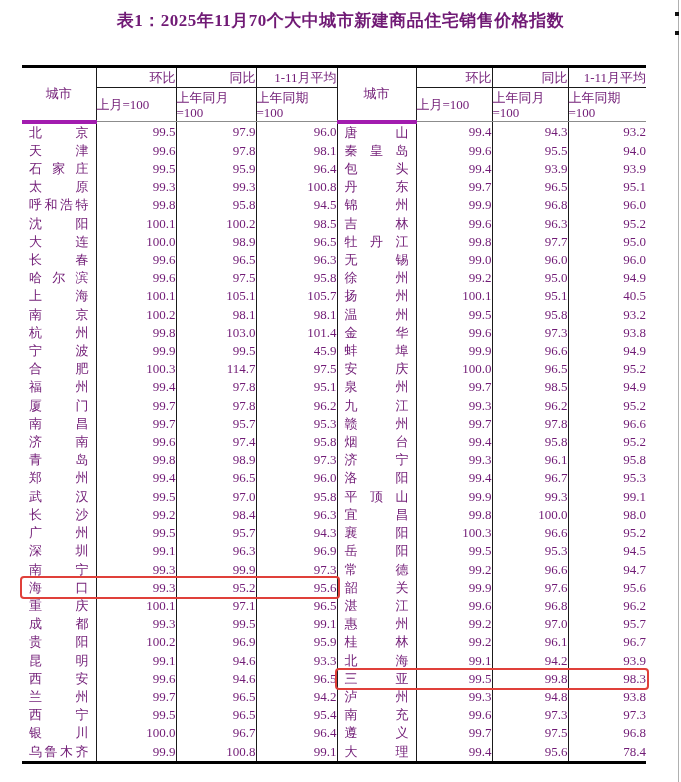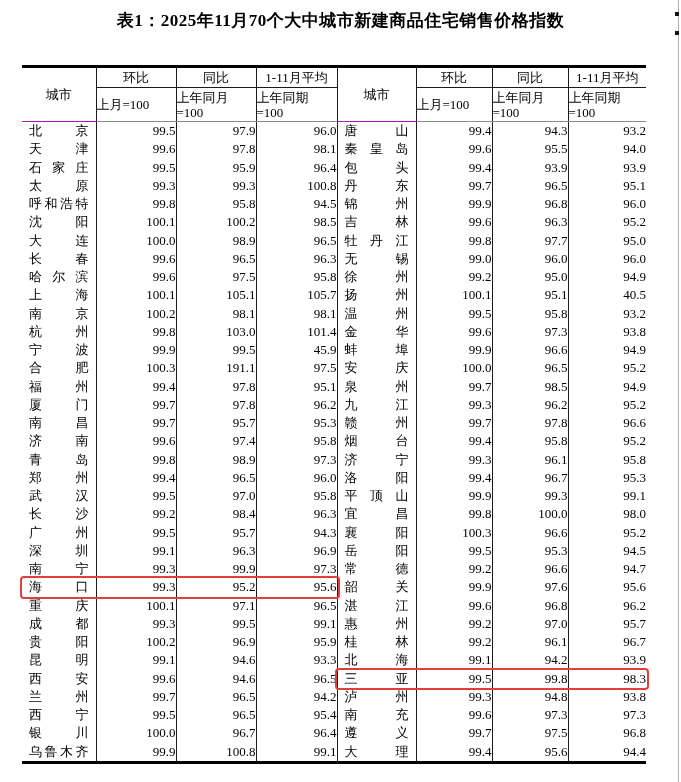--- a/index.html
+++ b/index.html
@@ -1,42 +1,42 @@
 <!DOCTYPE html>
 <html><head>
 <meta charset="utf-8">
 <style>
   html,body { margin:0; padding:0; background:#fff; }
   .page {
     position:relative; width:681px; height:782px; background:#ffffff;
     overflow:hidden;
     font-family:"Liberation Serif","DejaVu Serif",serif;
-    color:#000000;
+    color:#701a75;
   }
   .title {
     position:absolute; top:9px; left:0; right:0;
     text-align:center; font-weight:bold; font-size:17px;
     letter-spacing:0.5px;
   }
   table.idx {
     position:absolute; left:22px; top:65px; width:624px; height:699px;
     border-collapse:collapse; table-layout:fixed;
     border-top:3px solid #000; border-bottom:3px solid #000;
     font-size:13px;
   }
   table.idx th, table.idx td {
     border-right:1px solid #1a1a1a;
     font-weight:normal; padding:0; vertical-align:middle;
   }
   table.idx tr > *:last-child { border-right:none; }
   thead tr.grprow { height:21px; }
   thead tr.subrow { height:34px; }
-  th.grp { text-align:center; border-bottom:1px solid #1a1a1a; }
+  th.grp { text-align:right; border-bottom:1px solid #1a1a1a; }
   th.sub { text-align:left; white-space:pre-line; line-height:15px; border-bottom:1px solid #8c8c8c; }
-  th.city-h { text-align:center; border-bottom:1px solid #a21caf; }
+  th.city-h { text-align:center; border-bottom:4px solid #a21caf; }
   td.num { text-align:right; padding-right:8px; }
   td.city .cjust { display:flex; justify-content:space-between; padding:0 7px; }
   .hl {
     position:absolute; border:2px solid #e0403a; border-radius:4px;
     box-sizing:border-box; pointer-events:none; background:transparent;
   }
   .scroll-edge {
     position:absolute; left:678px; top:0; width:1px; height:782px;
     background:#b0b0b0;
   }
@@ -354,21 +354,21 @@
           <td class="num">94.9</td>
         </tr>
         <tr>
           <td class="city">
             <span class="cjust">
               <span>合</span>
               <span>肥</span>
             </span>
           </td>
           <td class="num">100.3</td>
-          <td class="num">191.1</td>
+          <td class="num">114.7</td>
           <td class="num">97.5</td>
           <td class="city">
             <span class="cjust">
               <span>安</span>
               <span>庆</span>
             </span>
           </td>
           <td class="num">100.0</td>
           <td class="num">96.5</td>
           <td class="num">95.2</td>
@@ -787,21 +787,21 @@
           <td class="num">100.8</td>
           <td class="num">99.1</td>
           <td class="city">
             <span class="cjust">
               <span>大</span>
               <span>理</span>
             </span>
           </td>
           <td class="num">99.4</td>
           <td class="num">95.6</td>
-          <td class="num">94.4</td>
+          <td class="num">78.4</td>
         </tr>
       </tbody>
   </table>
 
   <div class="hl" id="hl-left" style="left: 20px; top: 576.25px; width: 320px; height: 22.25px; border-color: rgb(224, 64, 58);"></div>
   <div class="hl" id="hl-right" style="left: 335px; top: 667.5px; width: 314px; height: 22.25px; border-color: rgb(224, 64, 58);"></div>
 
   <div class="scroll-edge">
     <div class="tick tick-1"></div>
     <div class="tick tick-2"></div>

